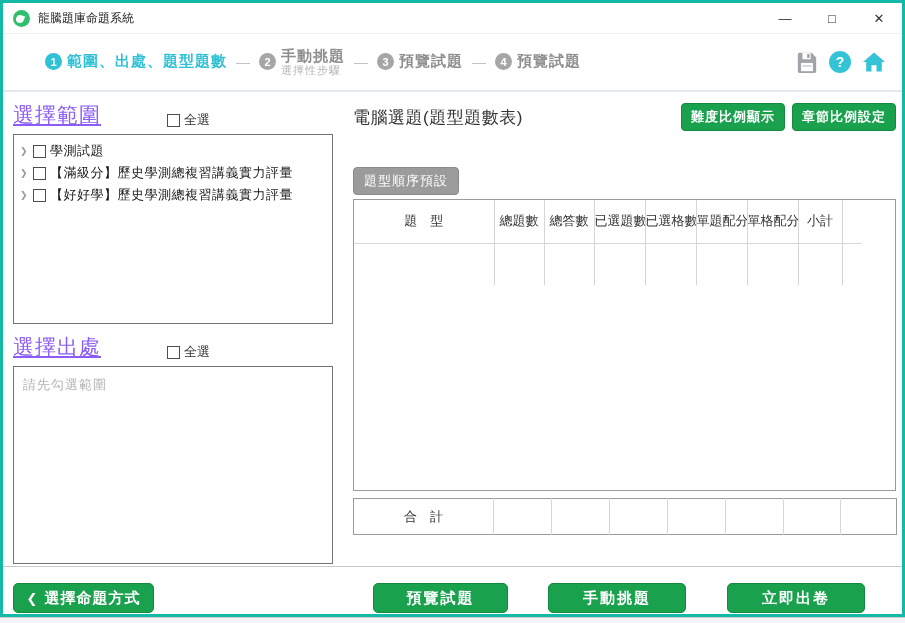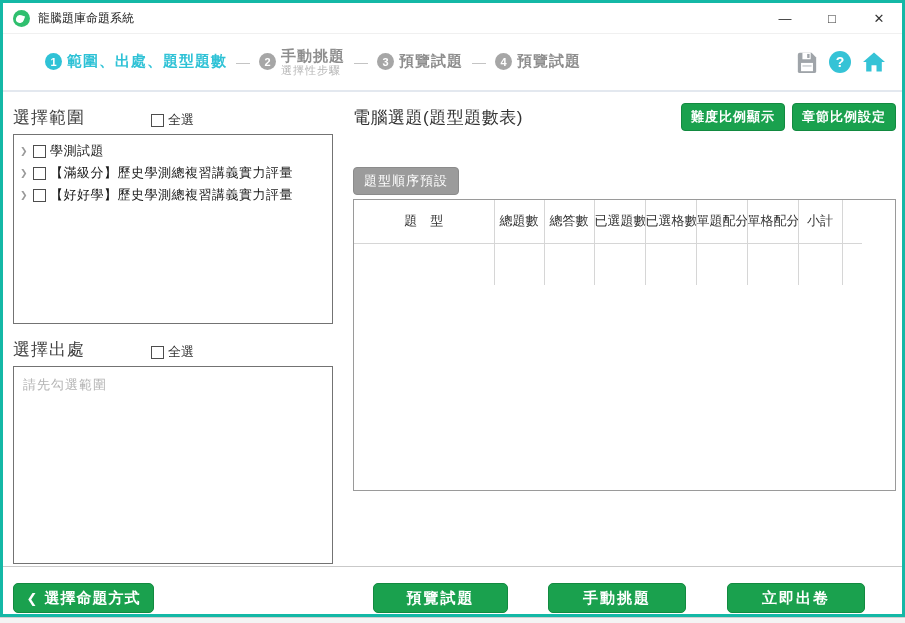--- a/index.html
+++ b/index.html
@@ -60,21 +60,21 @@
   .header-icons { margin-left:auto; display:flex; align-items:center; gap:11px; }
   .help-circle {
     width:22px; height:22px; border-radius:50%; background:#35c3d6;
     color:#fff; font-size:14px; font-weight:bold;
     display:flex; align-items:center; justify-content:center;
   }
   
   .main { height:474px; display:flex; padding-left:10px; }
   .left-col { width:320px; flex:0 0 auto; }
   .sec-head { display:flex; align-items:flex-end; margin-top:14px; height:23px; }
-  .sec-title { font-size:17px; color:#404040; letter-spacing:1px; }
+  .sec-title { font-size:21px; color:#8b5cf6; letter-spacing:1px;text-decoration:underline; }
   .chk { display:flex; align-items:center; margin-left:66px; font-size:13px; color:#333; cursor:default; }
   .cbox {
     width:13px; height:13px; border:1px solid #4d4d4d; background:#fff;
     display:inline-block; margin-right:4px; flex:0 0 auto;
   }
   .tree-box {
     width:320px; height:190px; margin-top:5px;
     border:1px solid #737373; background:#fff;
     padding:5px 2px; overflow:hidden;
   }
@@ -278,20 +278,44 @@
                 <td></td>
             <td></td>
                 <td></td>
             <td></td>
                 <td></td>
             <td></td>
           </tr>
         </tbody>
           </table>
       </div>
+      <table class="total-table">
+        <colgroup>
+          <col style="width:140px">
+            <col style="width:58px">
+            <col style="width:58px">
+          <col style="width:58px">
+            <col style="width:58px">
+            <col style="width:58px">
+          <col style="width:57px">
+            <col style="width:56px">
+        </colgroup>
+        <tbody>
+            <tr>
+          <td>合　計</td>
+          <td></td>
+              <td></td>
+          <td></td>
+              <td></td>
+          <td></td>
+              <td></td>
+          <td></td>
+        </tr>
+      </tbody>
+        </table>
     </div>
   </div>
 
   <div class="footer">
     <button class="foot-btn btn-back">
       <span class="arrow">❮</span>
       <span>選擇命題方式</span>
     </button>
     <button class="foot-btn btn-preview">預覽試題</button>
     <button class="foot-btn btn-manual">手動挑題</button>

